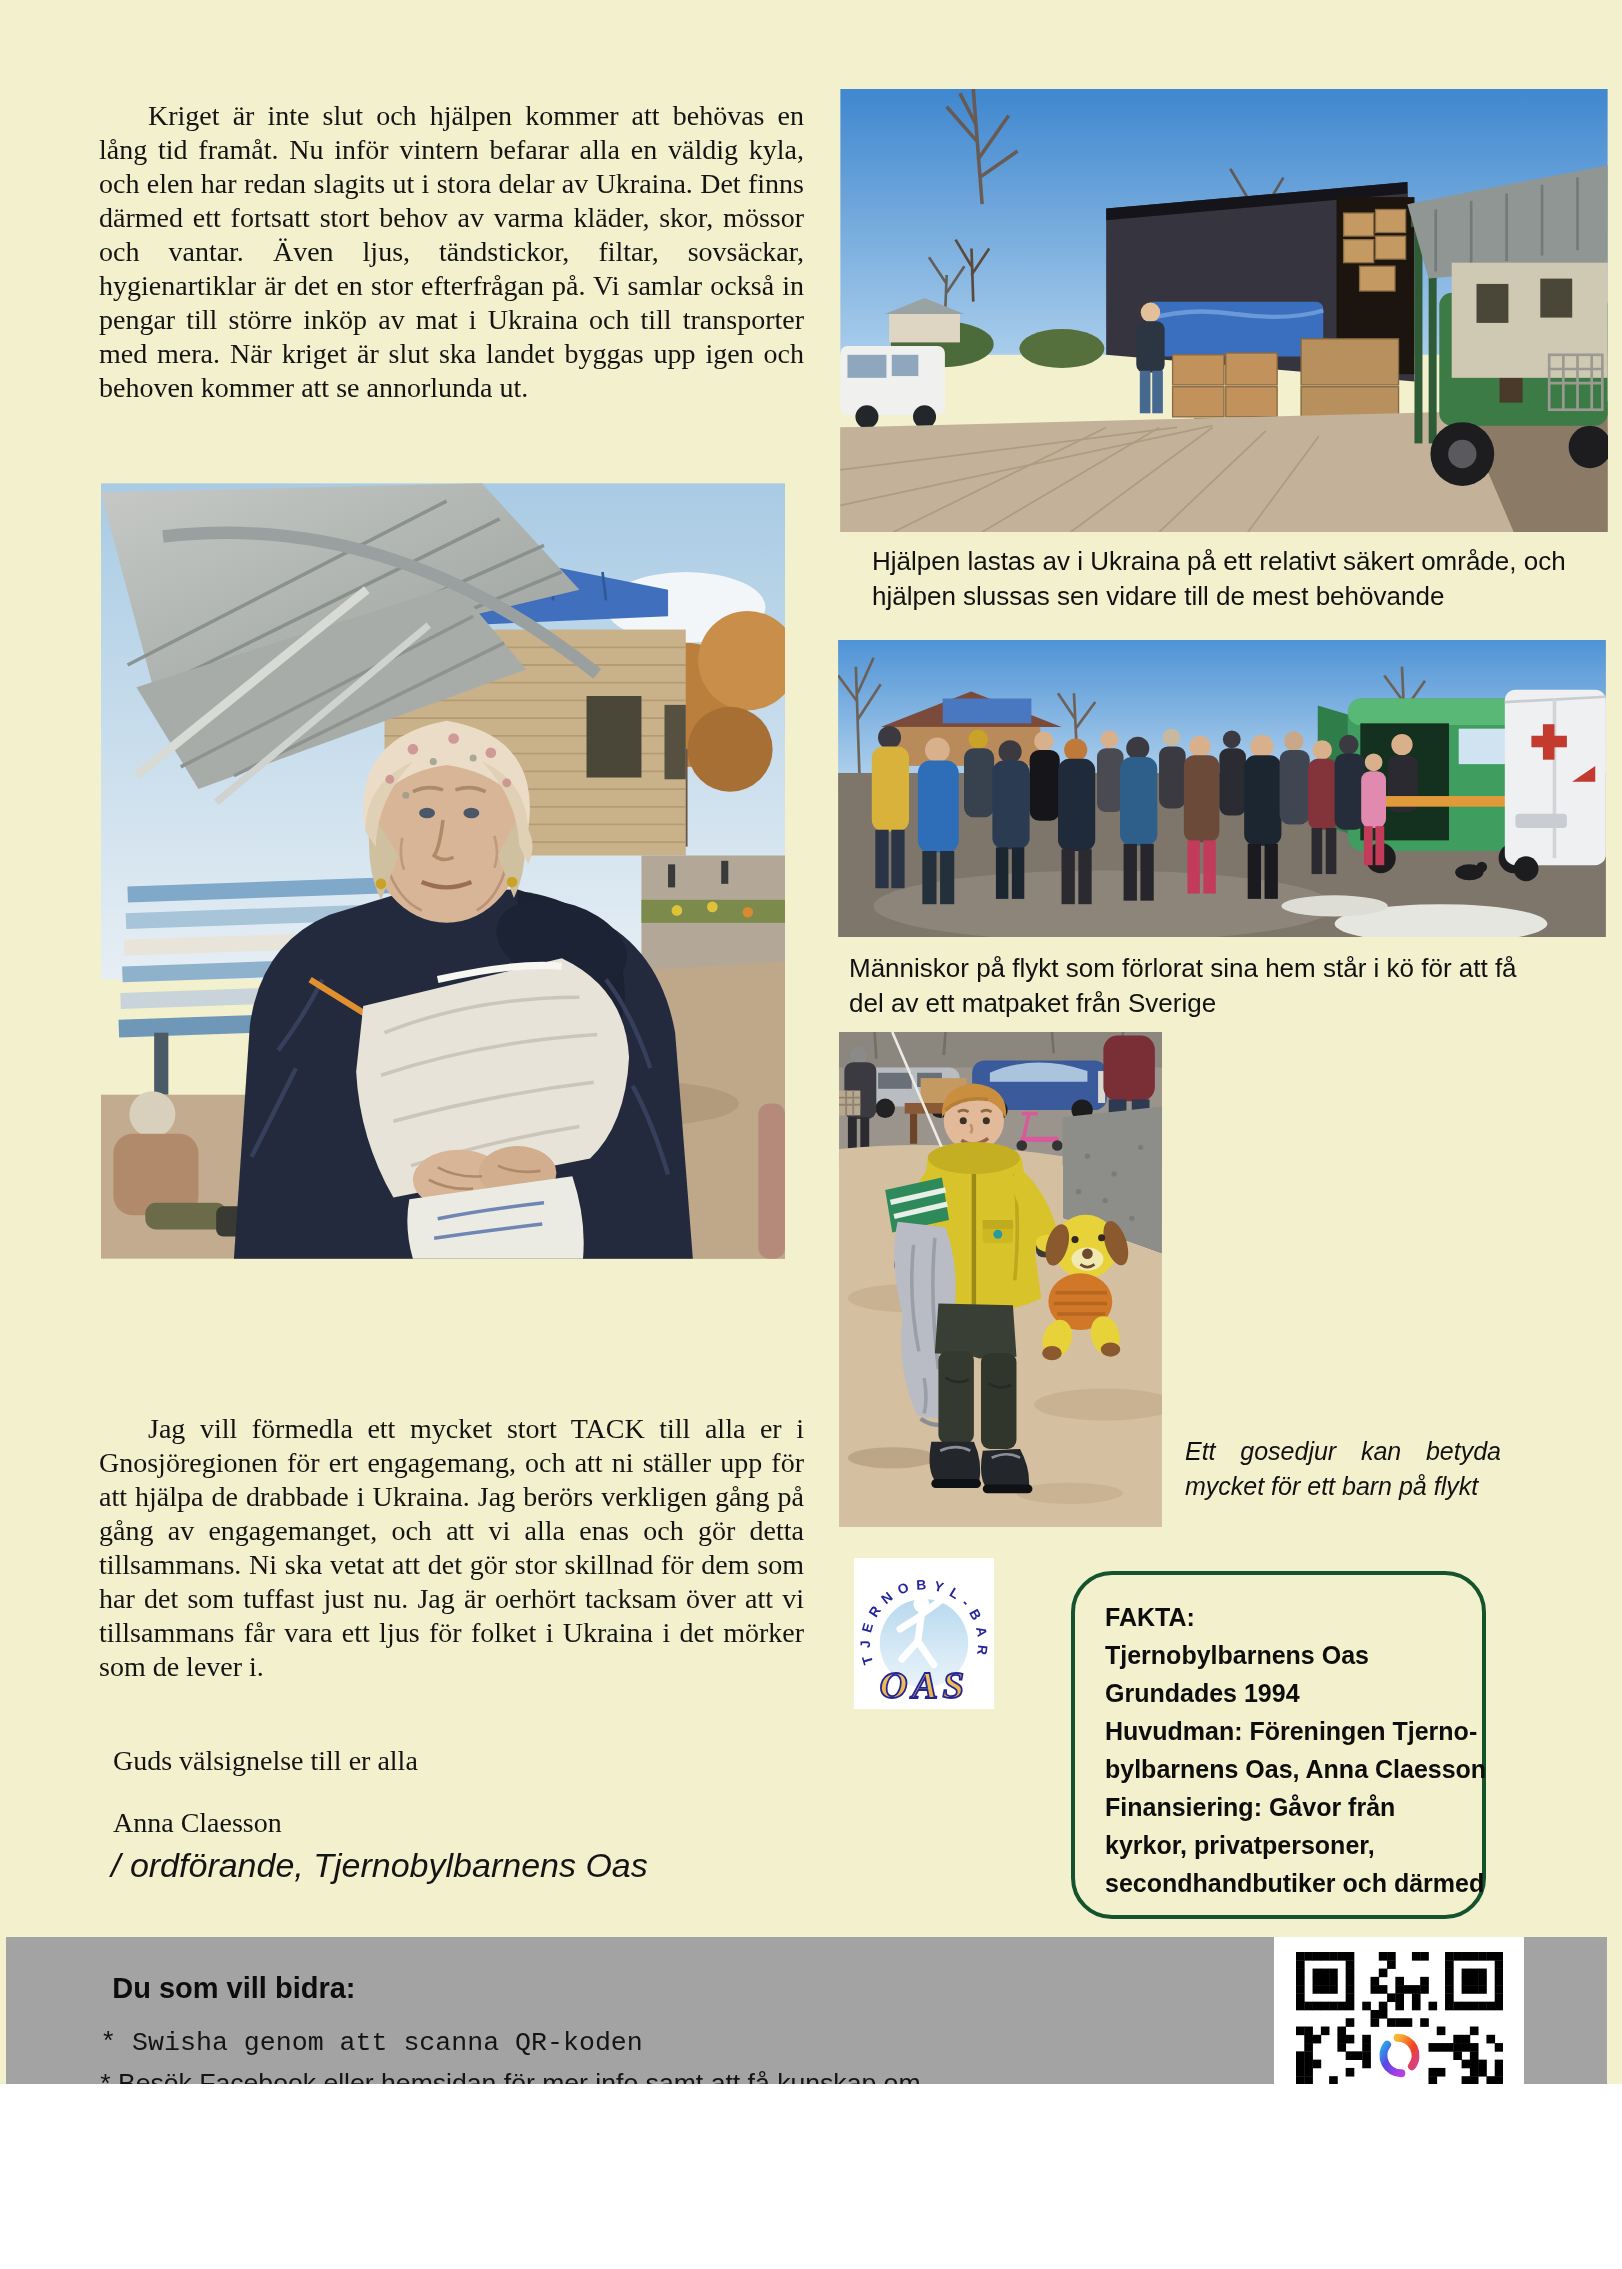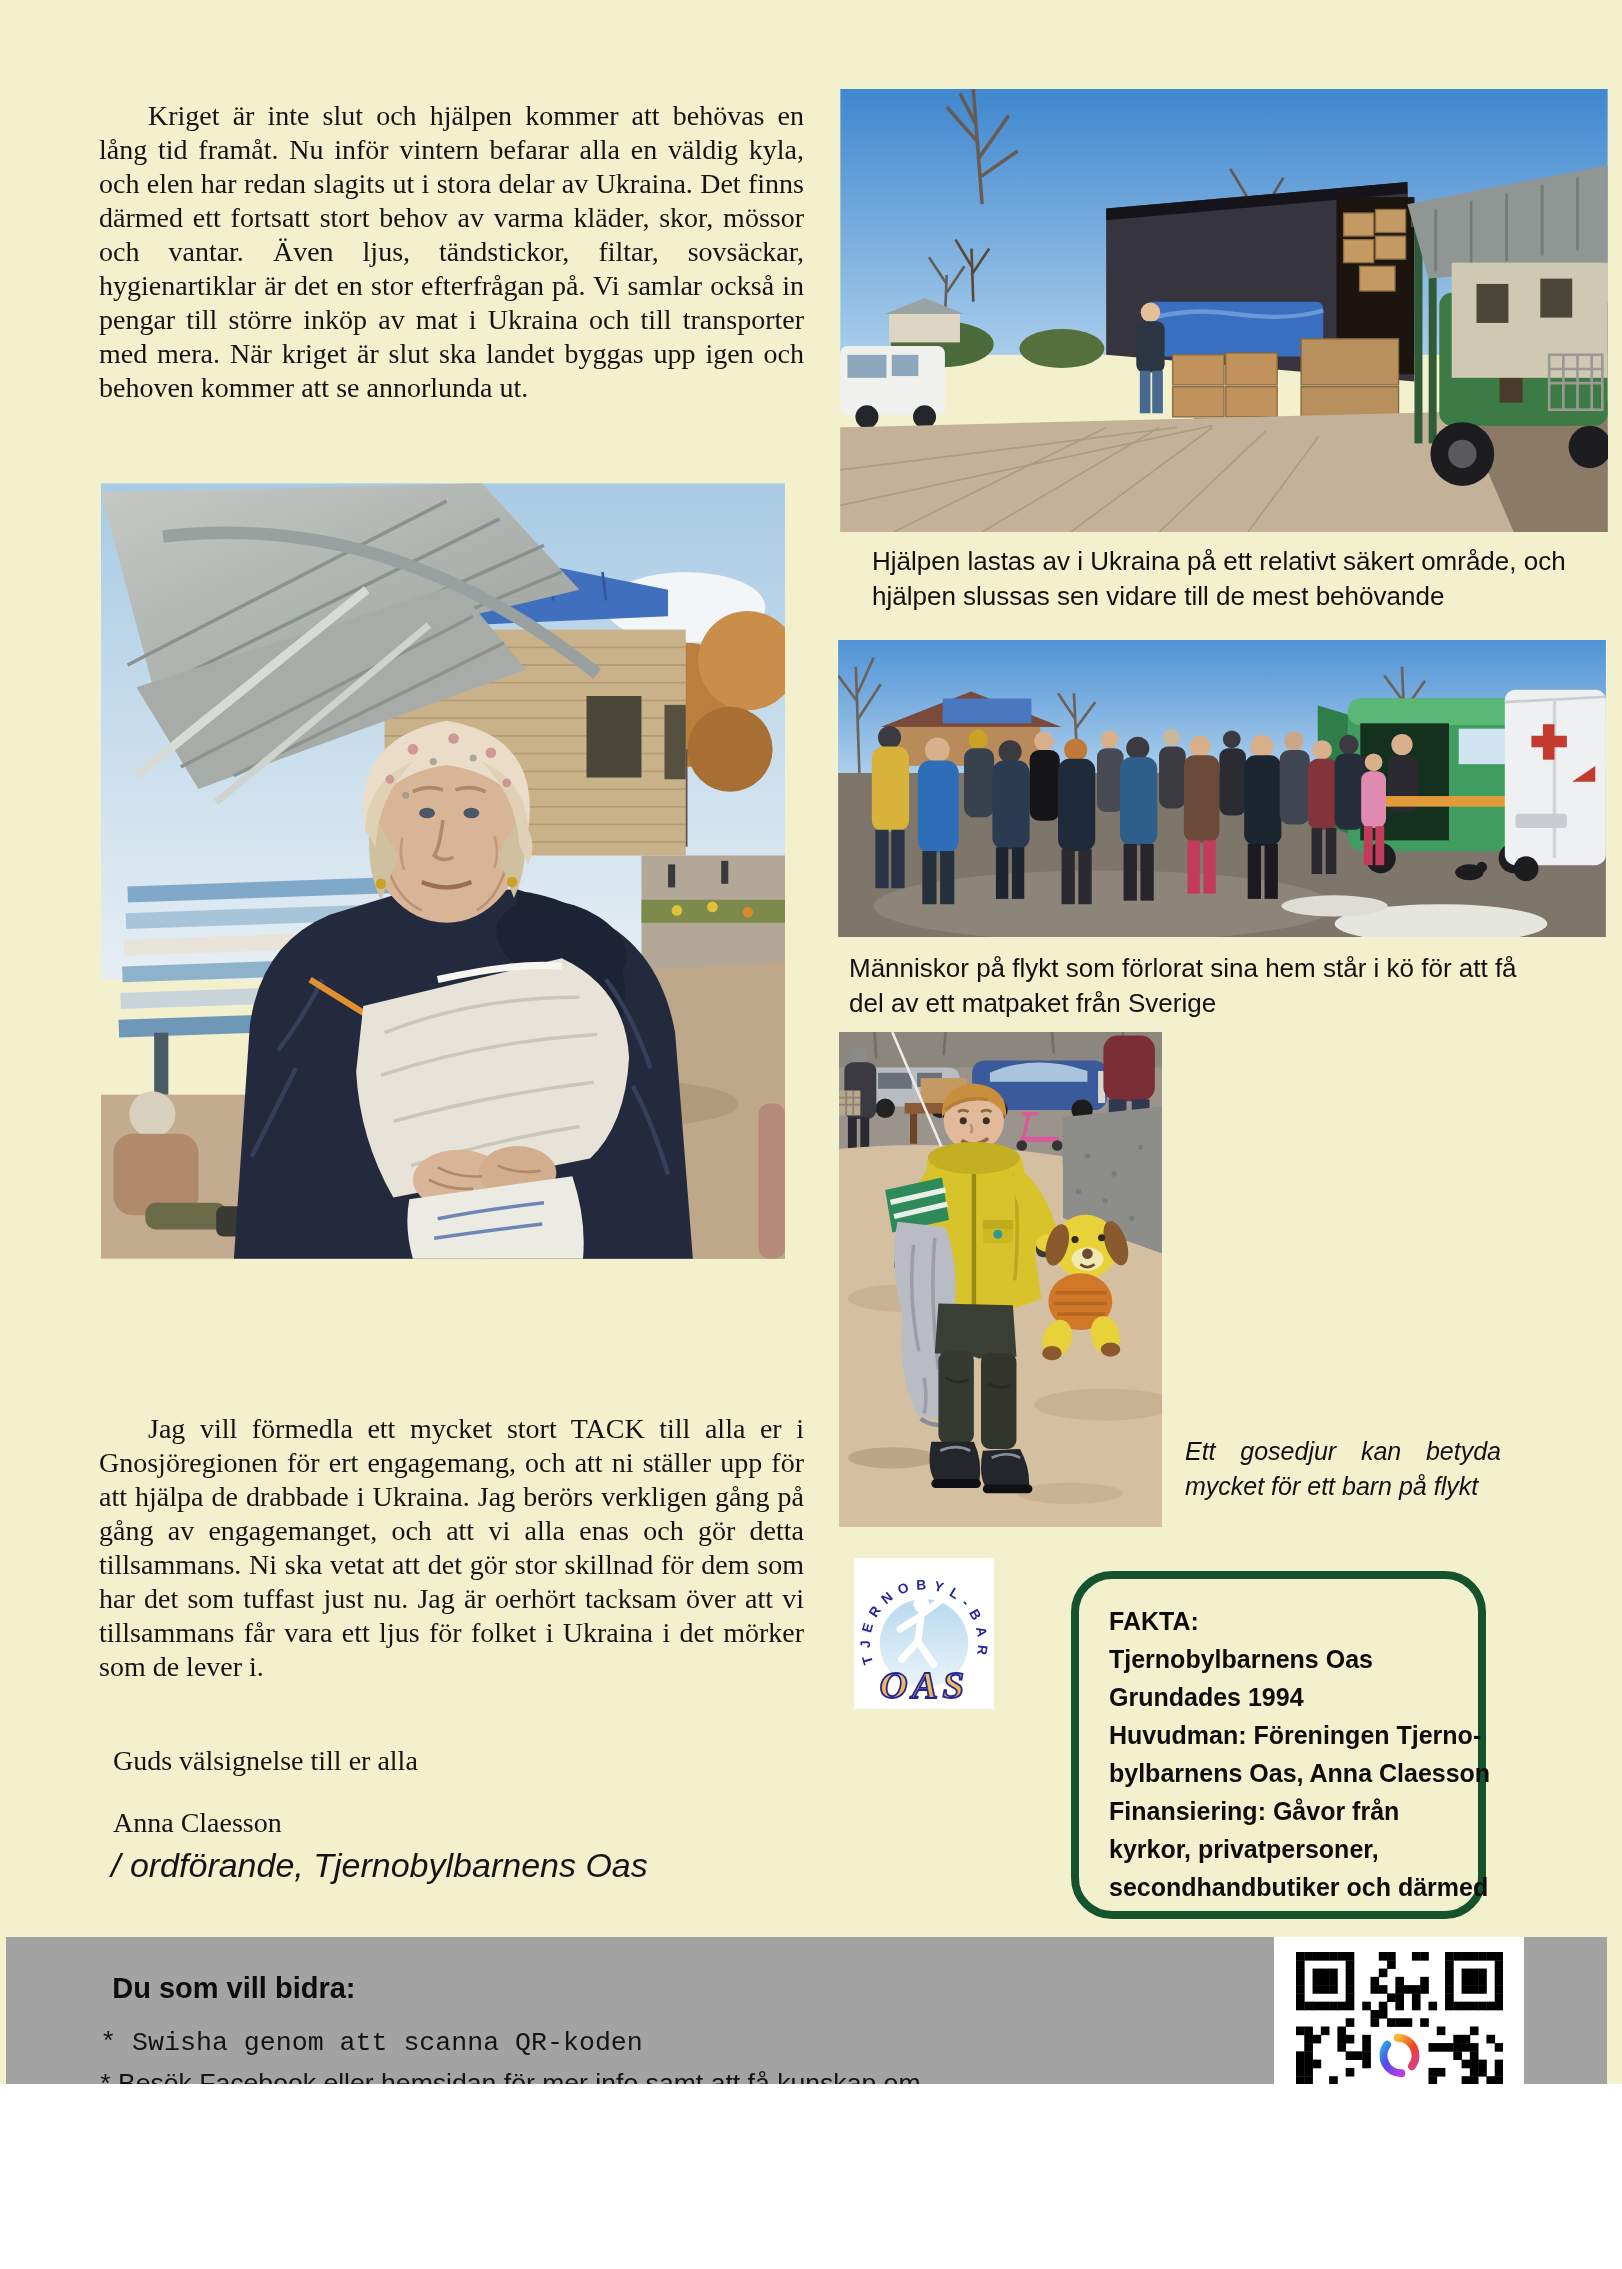--- a/index.html
+++ b/index.html
@@ -5,21 +5,21 @@
   html,body{margin:0;padding:0;}
   body{width:1623px;height:2270px;font-family:"Liberation Sans",sans-serif;}
   #page{position:relative;width:1623px;height:2084px;background:#f2f0cd;overflow:hidden;color:#1a1a1a;}
   .serif-par{position:absolute;font-family:"Liberation Serif",serif;font-size:28px;line-height:34px;
              text-align:justify;text-indent:49px;color:#141414;}
   .caption{position:absolute;font-family:"Liberation Sans",sans-serif;font-size:26px;line-height:35px;color:#111;}
   .photo{position:absolute;display:block;}
   .photo svg{display:block;}
   #blessing,#sig-name{position:absolute;font-family:"Liberation Serif",serif;font-size:28px;color:#141414;}
   #sig-role{position:absolute;font-family:"Liberation Sans",sans-serif;font-style:italic;font-size:34px;color:#141414;}
-  #fakta-box{position:absolute;left:1071px;top:1571px;width:415px;height:348px;border:8px solid #14532d;
+  #fakta-box{position:absolute;left:1071px;top:1571px;width:415px;height:348px;border:4px solid #14532d;
              border-radius:41px;box-sizing:border-box;padding:23px 0 0 30px;background:transparent;}
   .fakta-line{display:block;white-space:nowrap;font-weight:bold;font-size:25px;line-height:38px;color:#0d0d0d;}
   #logo-box{position:absolute;left:854px;top:1558px;width:140px;height:151px;background:#ffffff;}
   #footer-band{position:absolute;left:6.2px;top:1937px;width:1601px;height:237px;background:#a3a3a3;}
   #footer-heading{position:absolute;left:106px;top:35px;font-weight:bold;font-size:29px;color:#0d0d0d;white-space:nowrap;}
   .footer-line{position:absolute;font-size:26.6px;color:#141414;white-space:nowrap;}
   #footer-bullet1{left:94px;top:91px;font-family:Liberation Mono, monospace;}
   #footer-bullet2{left:94px;top:131px;}
   #footer-bullet2b{left:119px;top:169px;}
   #footer-website{position:absolute;left:811px;top:169px;font-weight:bold;font-size:26.6px;color:#0d0d0d;white-space:nowrap;}

